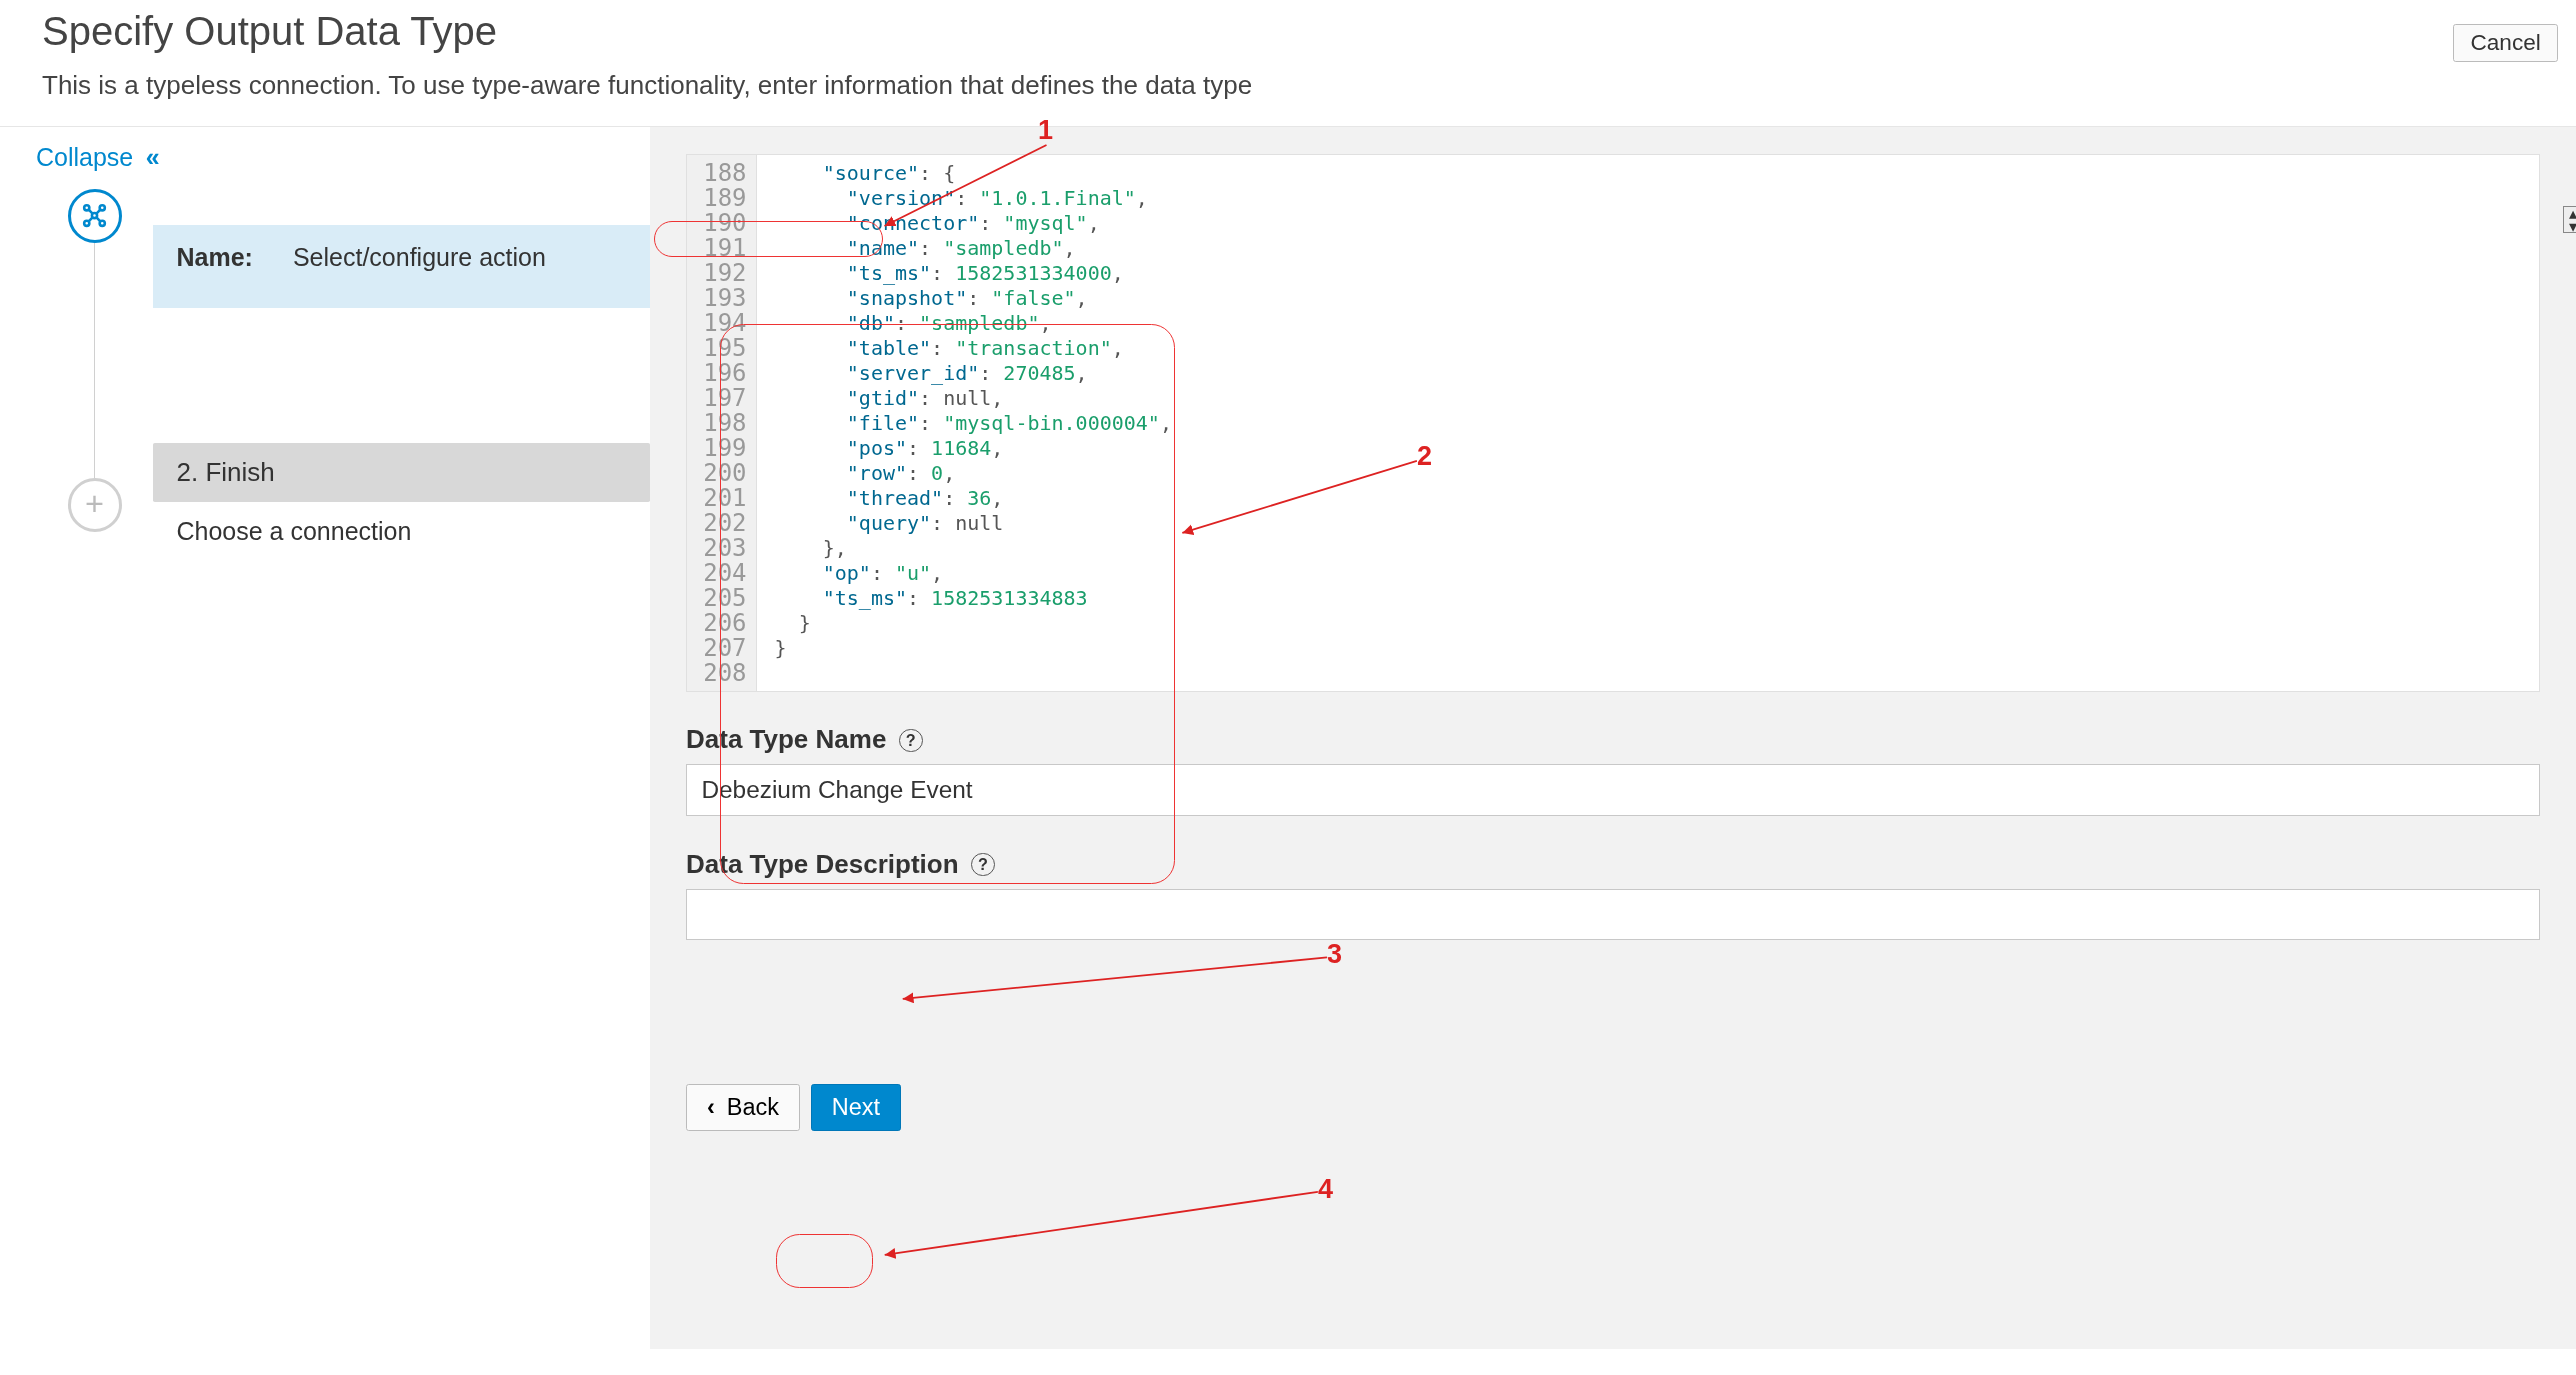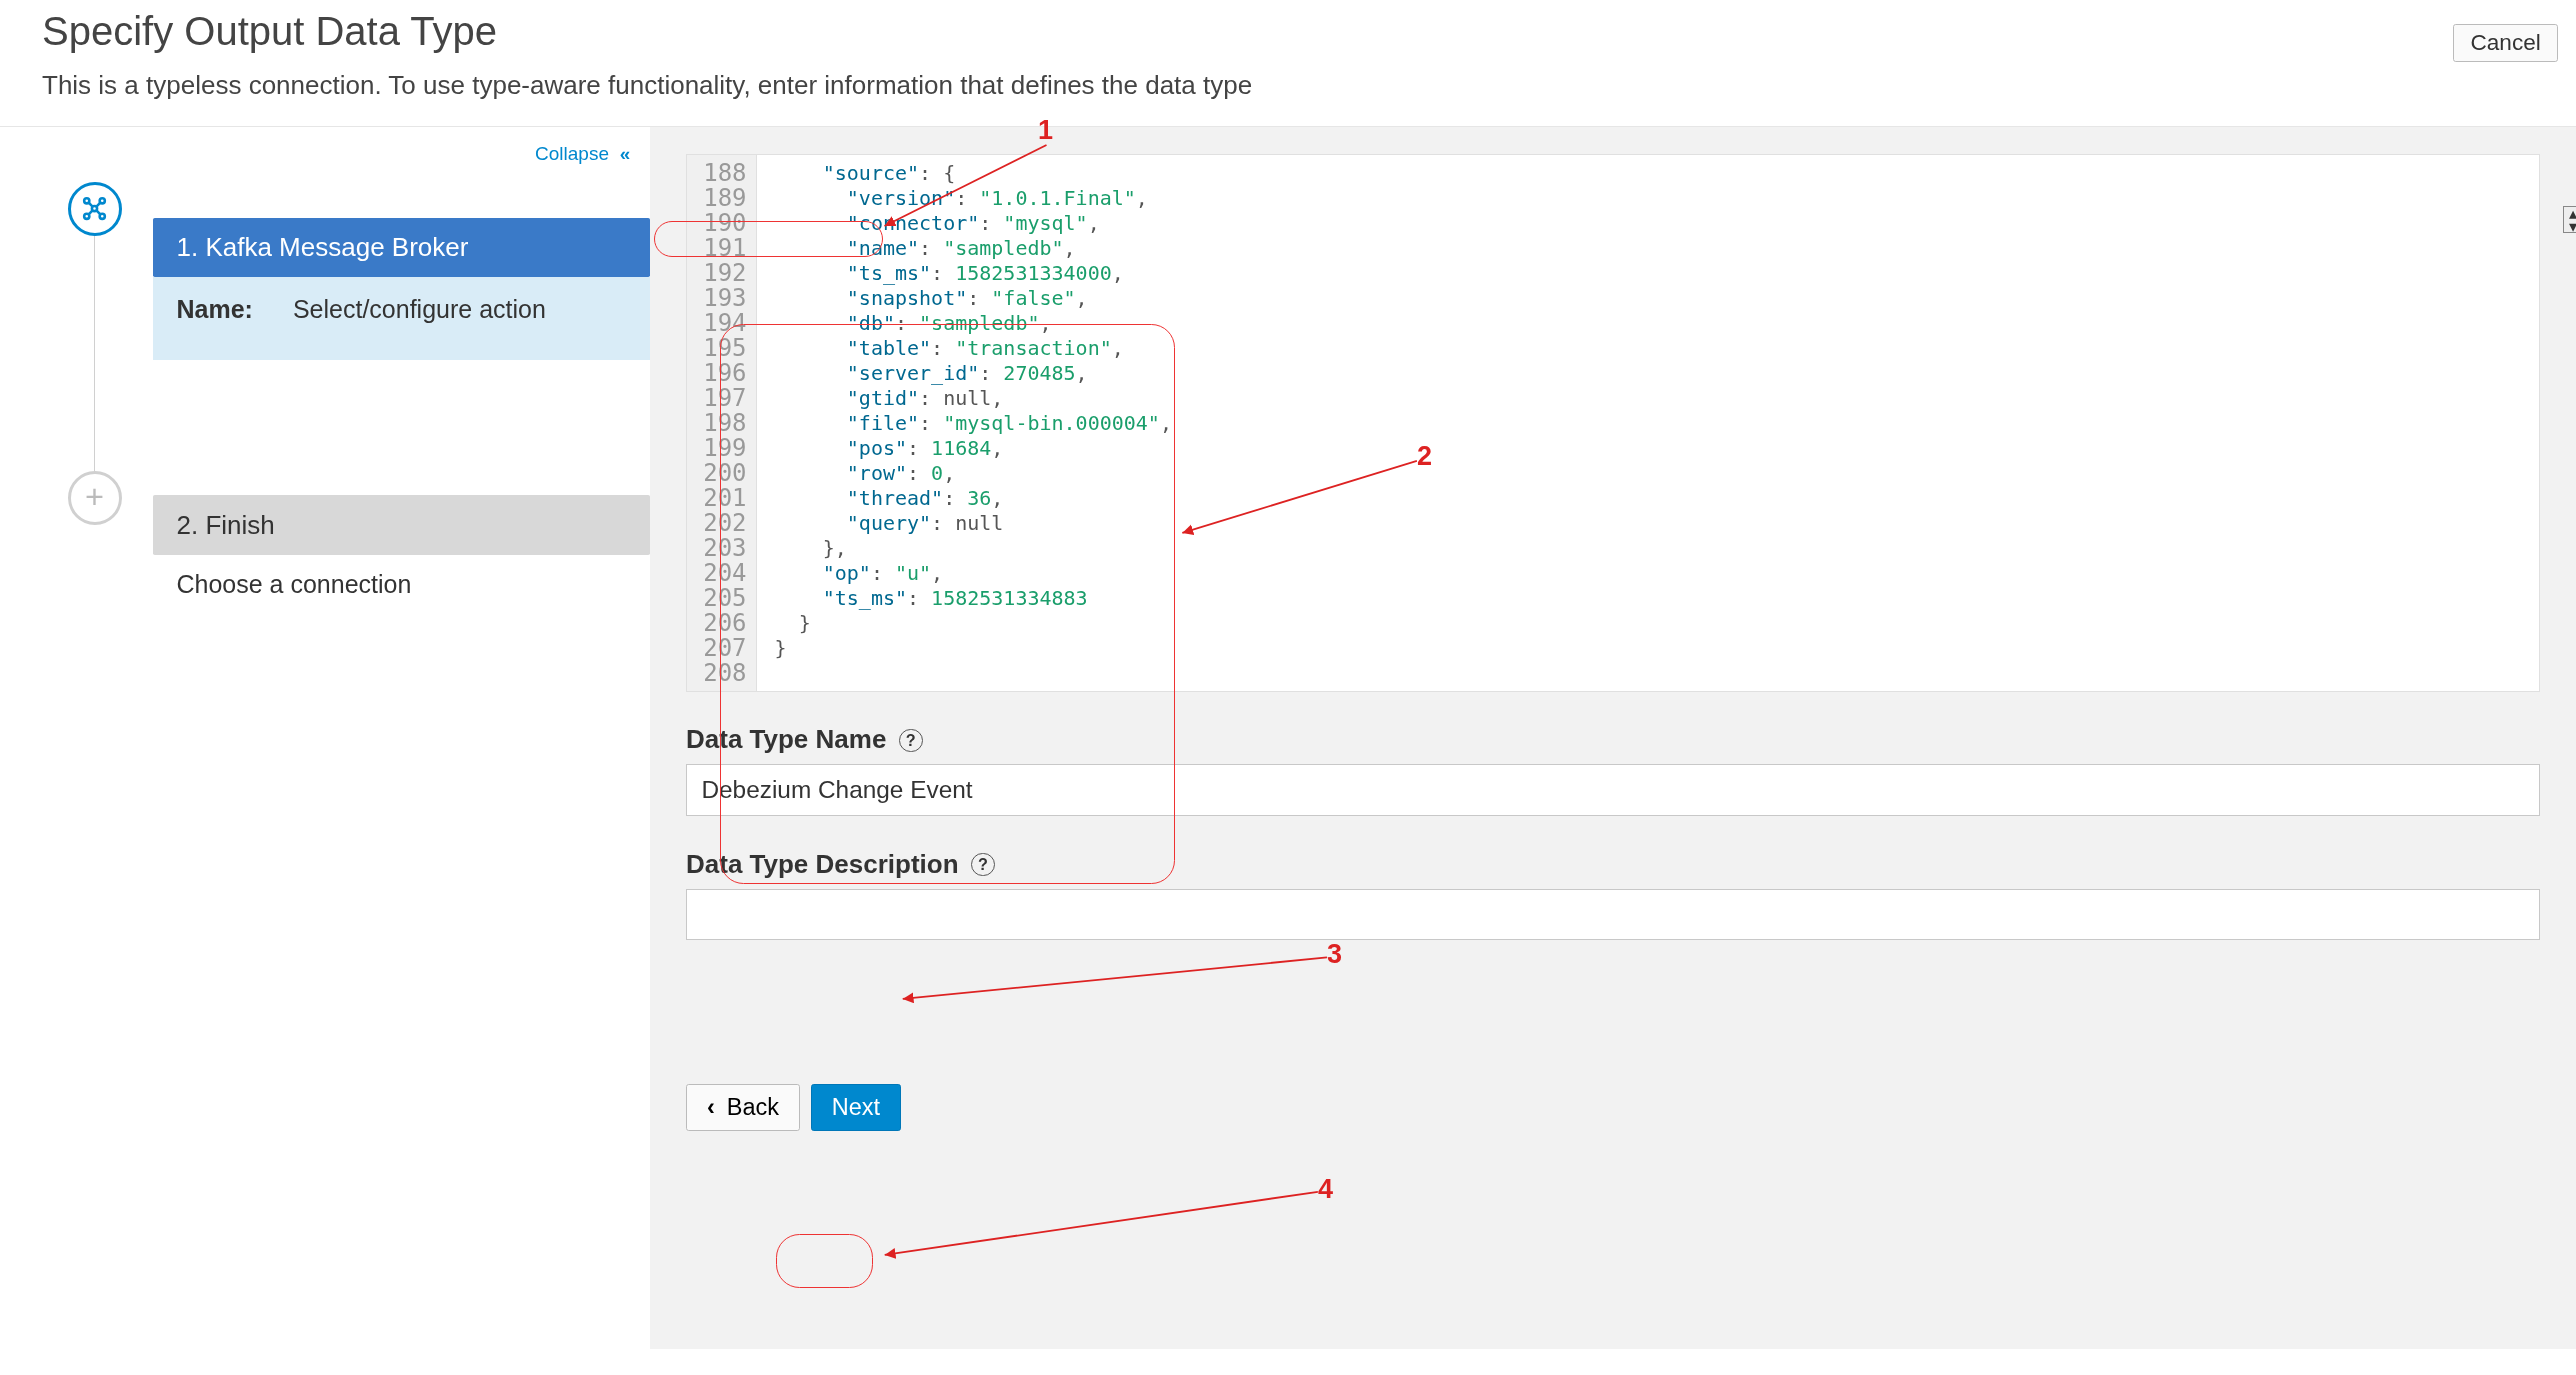--- a/index.html
+++ b/index.html
@@ -20,21 +20,21 @@
     padding: 5.4px 16.2px; font-size: 22.6px; border-radius: 2.7px;
     color: #333; cursor: pointer;
   }
 
   
   .workarea { display: flex; height: calc(100% - 153px); }
   .left-col { width: 650px; flex: 0 0 650px; padding: 10.8px 0 0 36px; position: relative; }
   .main-col { flex: 1; background: #f2f2f2; padding: 27px 36px 36px 36px; position: relative; }
 
   
-  .collapse { text-align: right; color: #0088ce; font-size: 19px; padding: 5.4px 27px 16.2px 0; cursor: pointer; }
+  .collapse { color: #0088ce; font-size: 25px; padding: 5.4px 27px 16.2px 0; cursor: pointer; }
   .collapse .chev { font-weight: bold; letter-spacing: -7.2px; margin-left: 5.4px; }
 
   .step-row { display: flex; align-items: flex-start; }
   .step-icons { width: 117px; display: flex; flex-direction: column; align-items: center; }
   .bullet {
     width: 54px; height: 54px; border-radius: 50%;
     border: 3.6px solid #0088ce; background: #fff;
     display:flex; align-items:center; justify-content:center;
     font-size:27px; color:#0088ce;
   }
@@ -148,21 +148,20 @@
             <line x1="7.5" y1="16.5" x2="10.5" y2="13.5"></line>
               <line x1="13.5" y1="10.5" x2="16.5" y2="7.5"></line>
           </svg>
         </div>
         <div class="vline"></div>
         <div class="bullet empty">+</div>
       </div>
 
       <div class="step-body">
         <div style="height:36px"></div>
-        <div class="step-title">1. Kafka Message Broker</div>
         <div class="step-sub">
           <span class="lbl">Name:</span>
           <span class="txt">Select/configure action</span>
         </div>
 
         <div style="height:135px"></div>
         <div class="step-title grey">2. Finish</div>
         <div class="plain-sub">Choose a connection</div>
       </div>
     </div>

